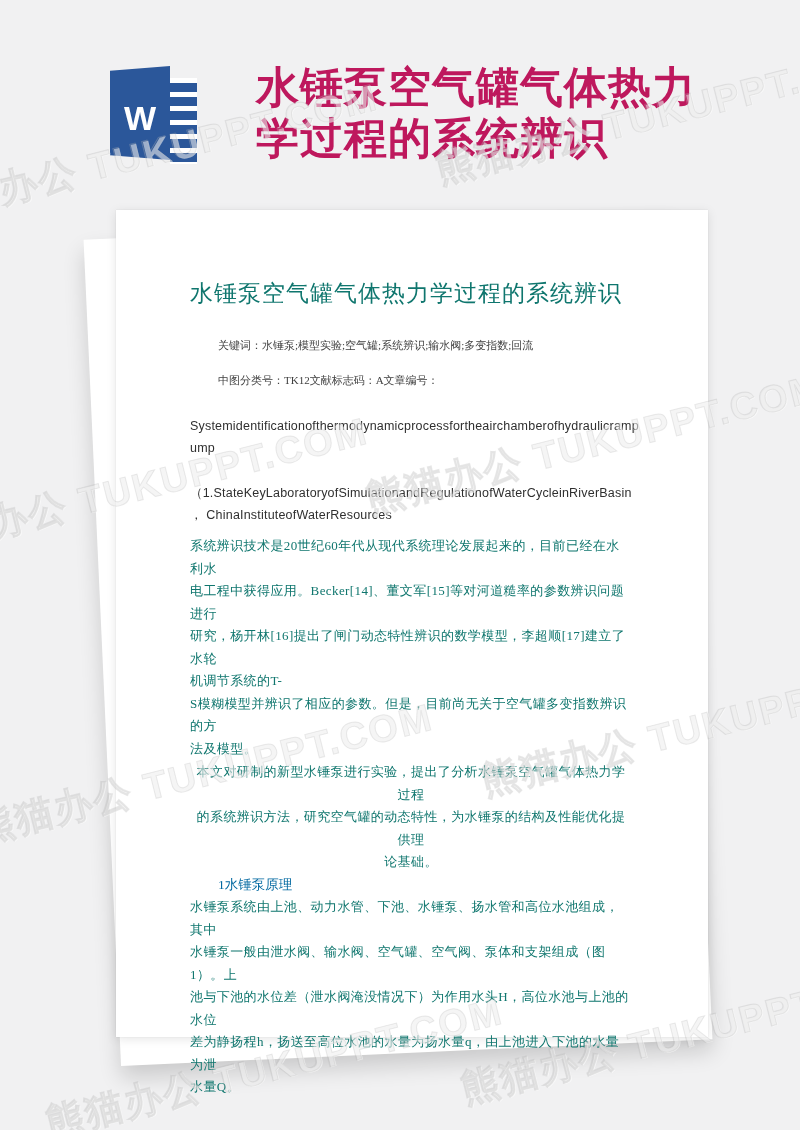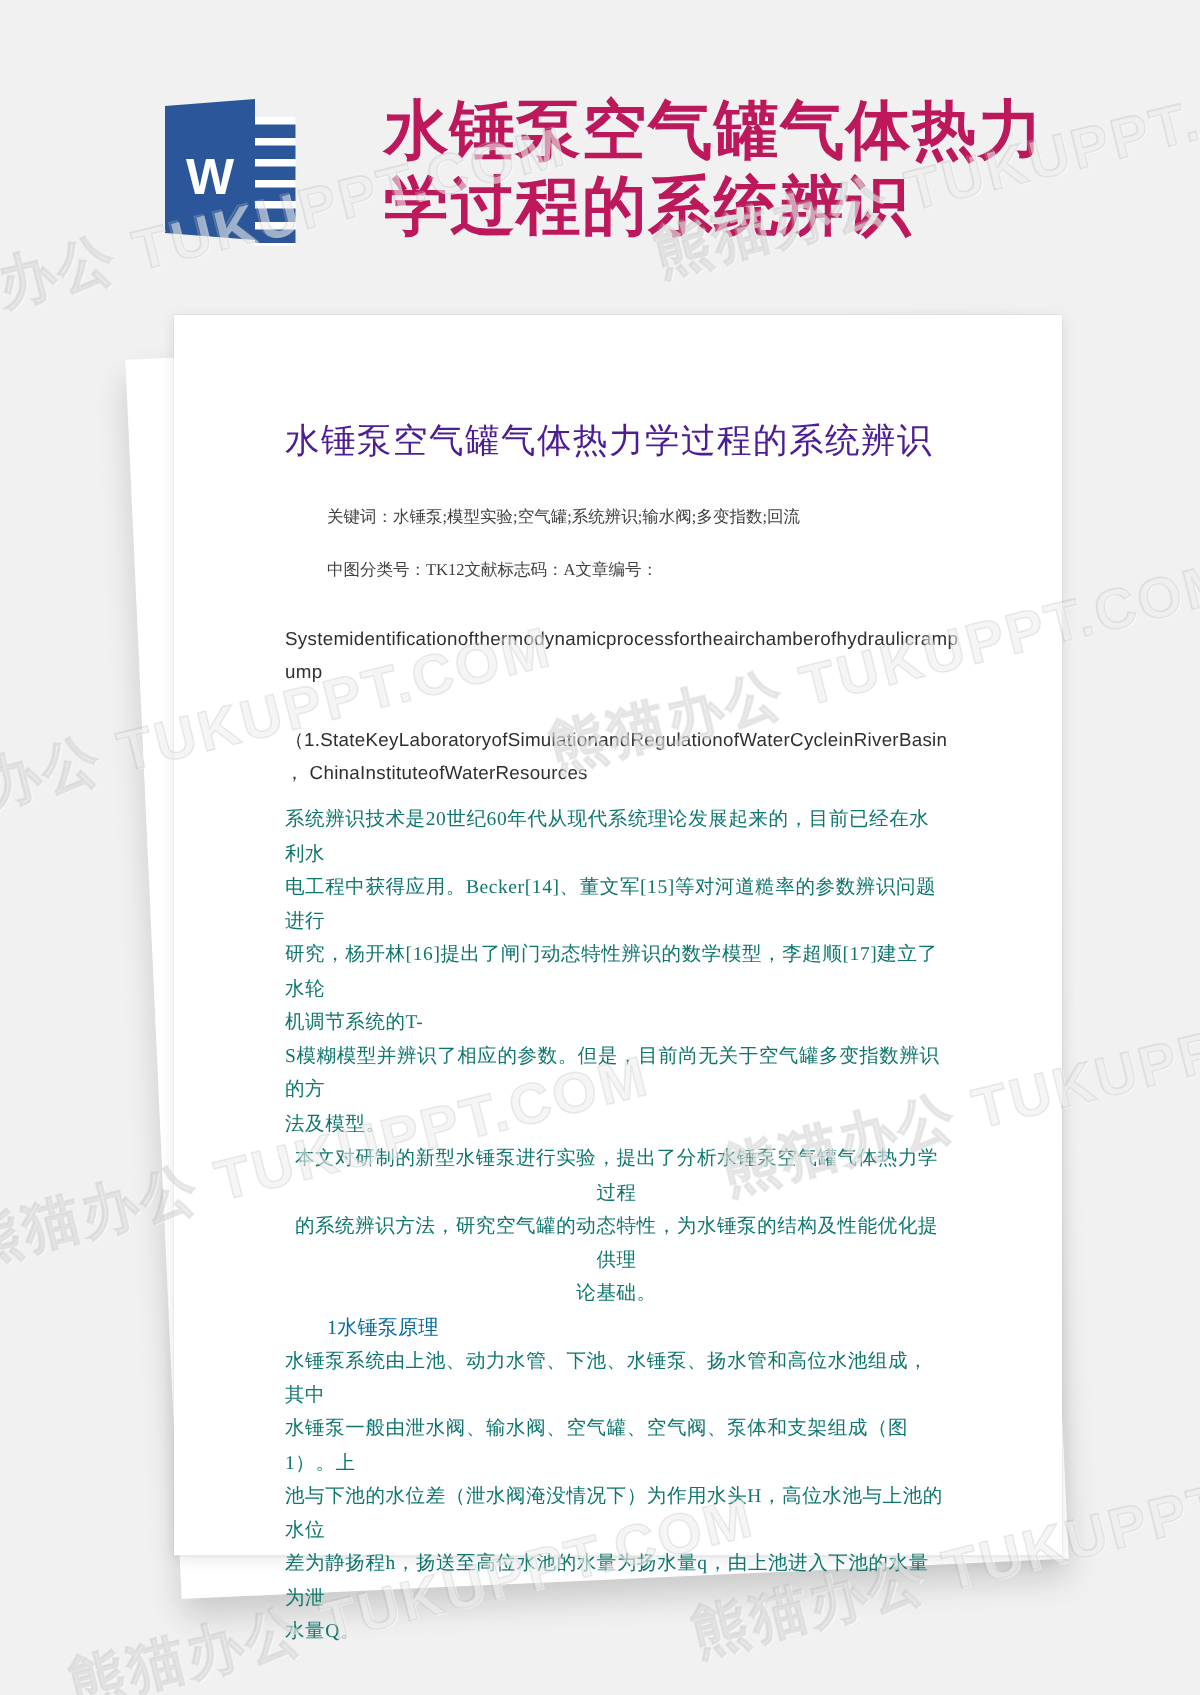--- a/index.html
+++ b/index.html
@@ -48,21 +48,21 @@
     background: #ffffff;
     box-shadow: 0 2px 10px rgba(0, 0, 0, 0.10), 0 0 1px rgba(0, 0, 0, 0.12);
     z-index: 2;
     box-sizing: border-box;
     padding: 68px 76px 0 74px;
   }
 
   
   .doc-title {
     font-family: "Liberation Serif", serif;
-    font-size: 23px; line-height: 32px; color: #4c1d95; letter-spacing: 1px;
+    font-size: 23px; line-height: 32px; color: #0f766e; letter-spacing: 1px;
   }
   .meta-line {
     font-family: "Liberation Serif", serif;
     font-size: 11px; line-height: 22px; color: #404040;
     text-indent: 28px;
   }
   .meta-kw  { margin-top: 24px; }
   .meta-clc { margin-top: 13px; }
   .en-block {
     font-family: "Liberation Sans", sans-serif;

